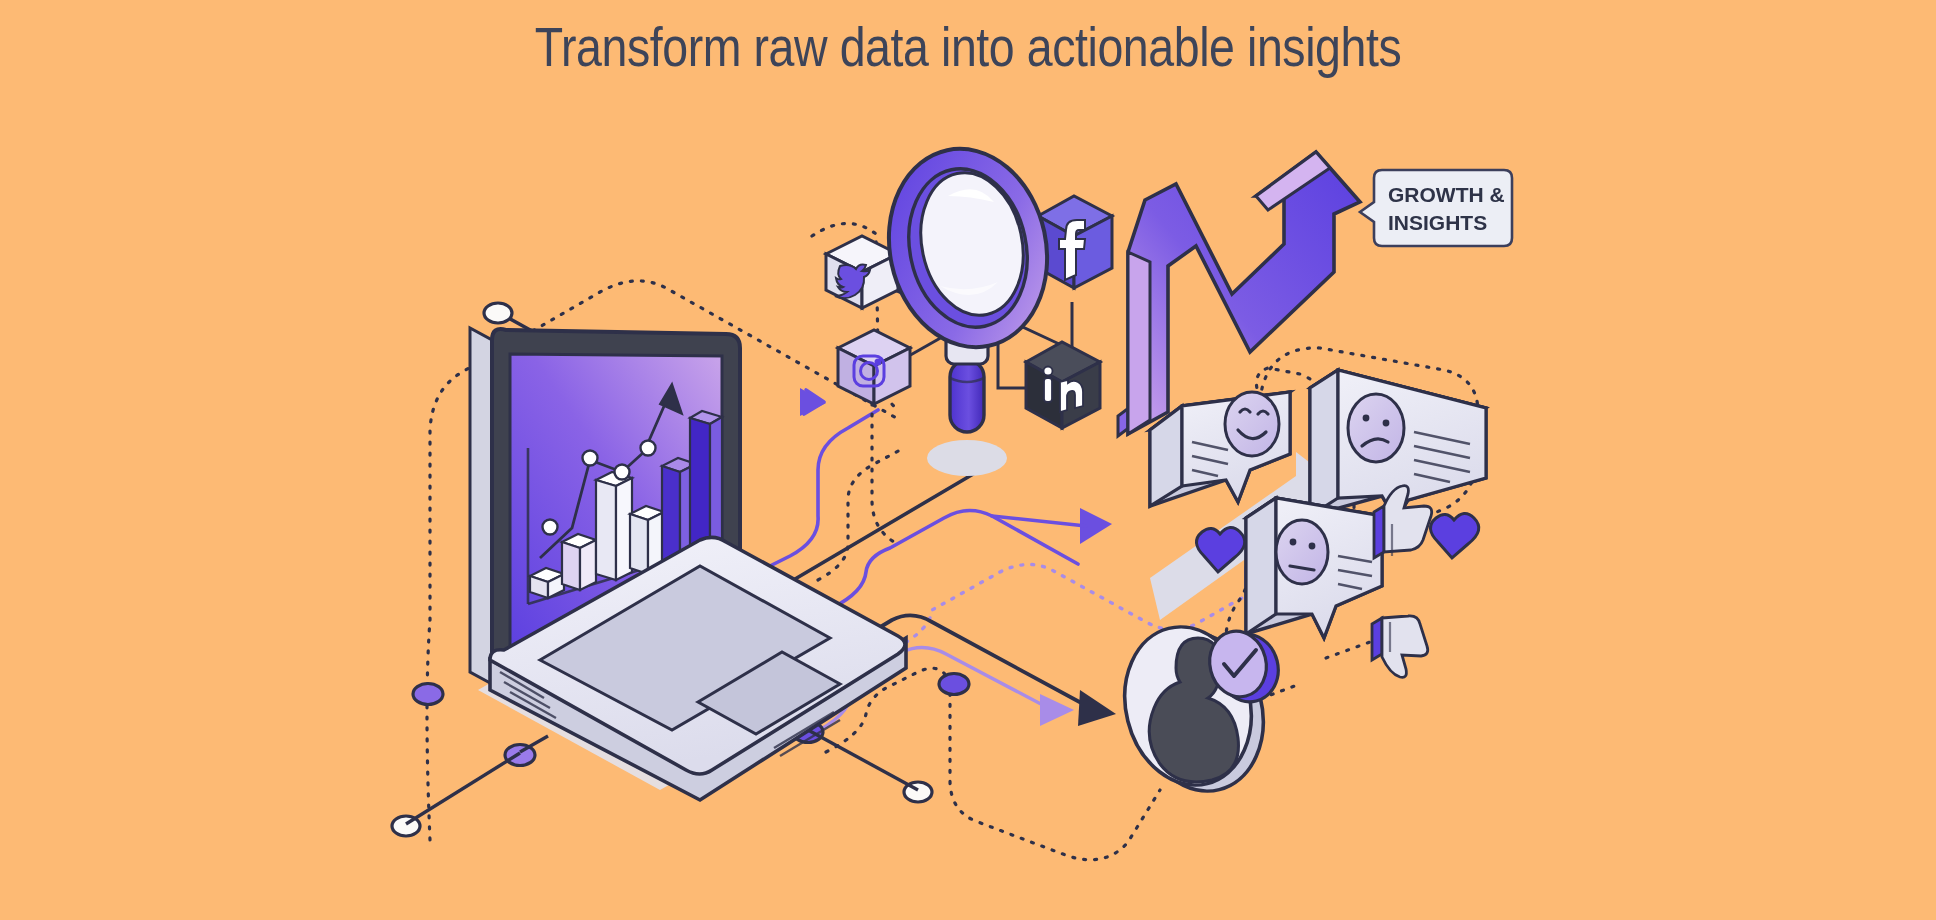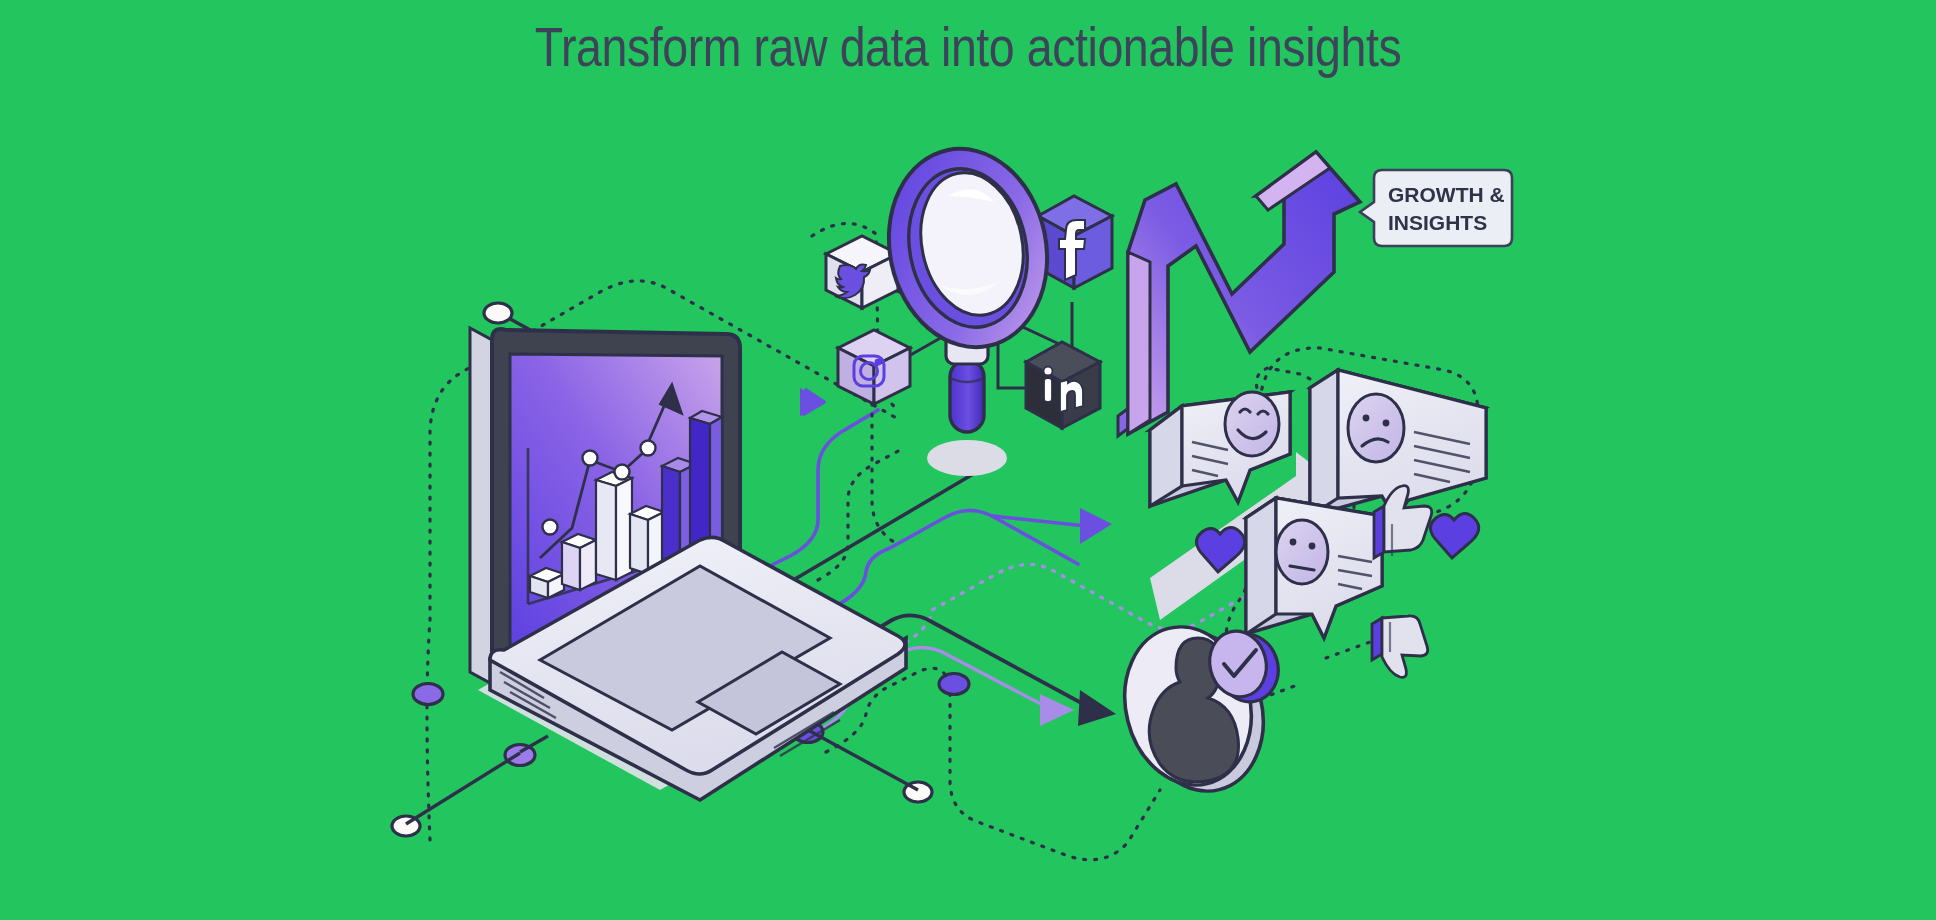--- a/index.html
+++ b/index.html
@@ -40,21 +40,21 @@
     position: absolute;
     left: 0;
     top: 0;
     width: 1936px;
     height: 920px;
   }
 </style>
 </head>
 <body style="background: rgb(251, 250, 248);">
 
-<div id="stage" style="background: #22c55e;">
+<div id="stage" style="background: #fdba74;">
 
   <div id="headline" style="color: rgb(61, 68, 89);">Transform raw data into actionable insights</div>
 
   <svg id="scene" viewBox="0 0 1936 920" xmlns="http://www.w3.org/2000/svg">
     <defs>
       <linearGradient id="gScreen" x1="0" y1="1" x2="1" y2="0">
         <stop offset="0%" stop-color="#5b3fe0"></stop>
         <stop offset="55%" stop-color="#8a63e6"></stop>
         <stop offset="100%" stop-color="#c9a4ea"></stop>
       </linearGradient>

